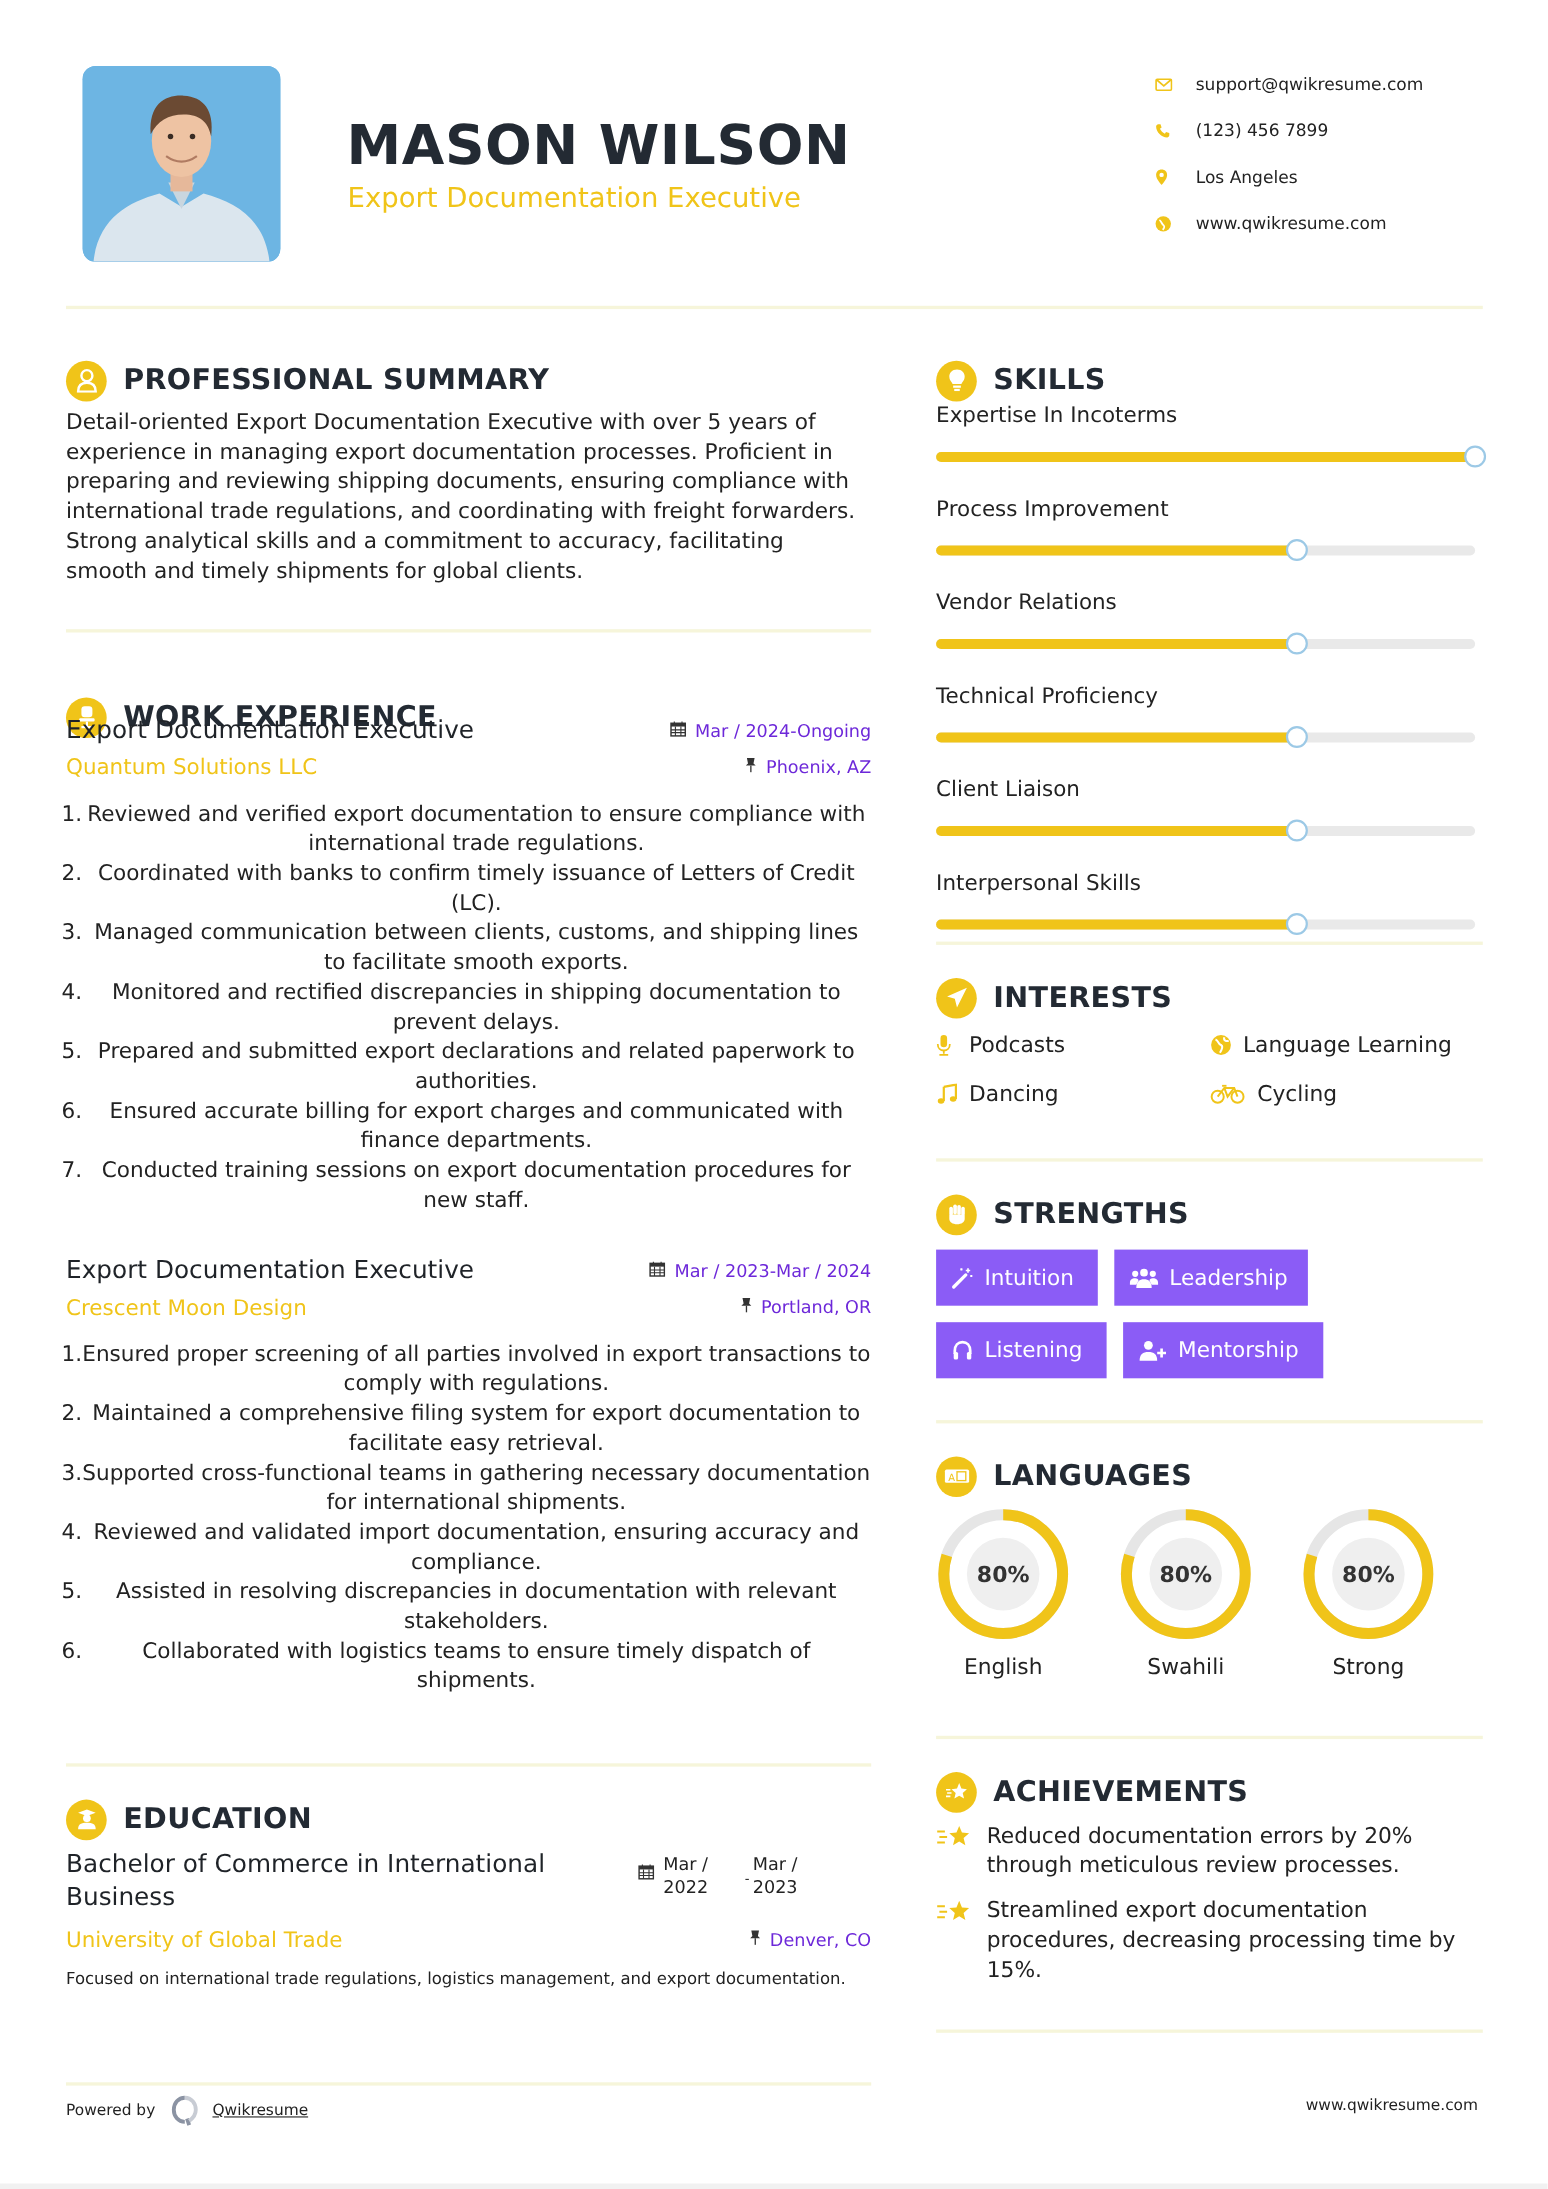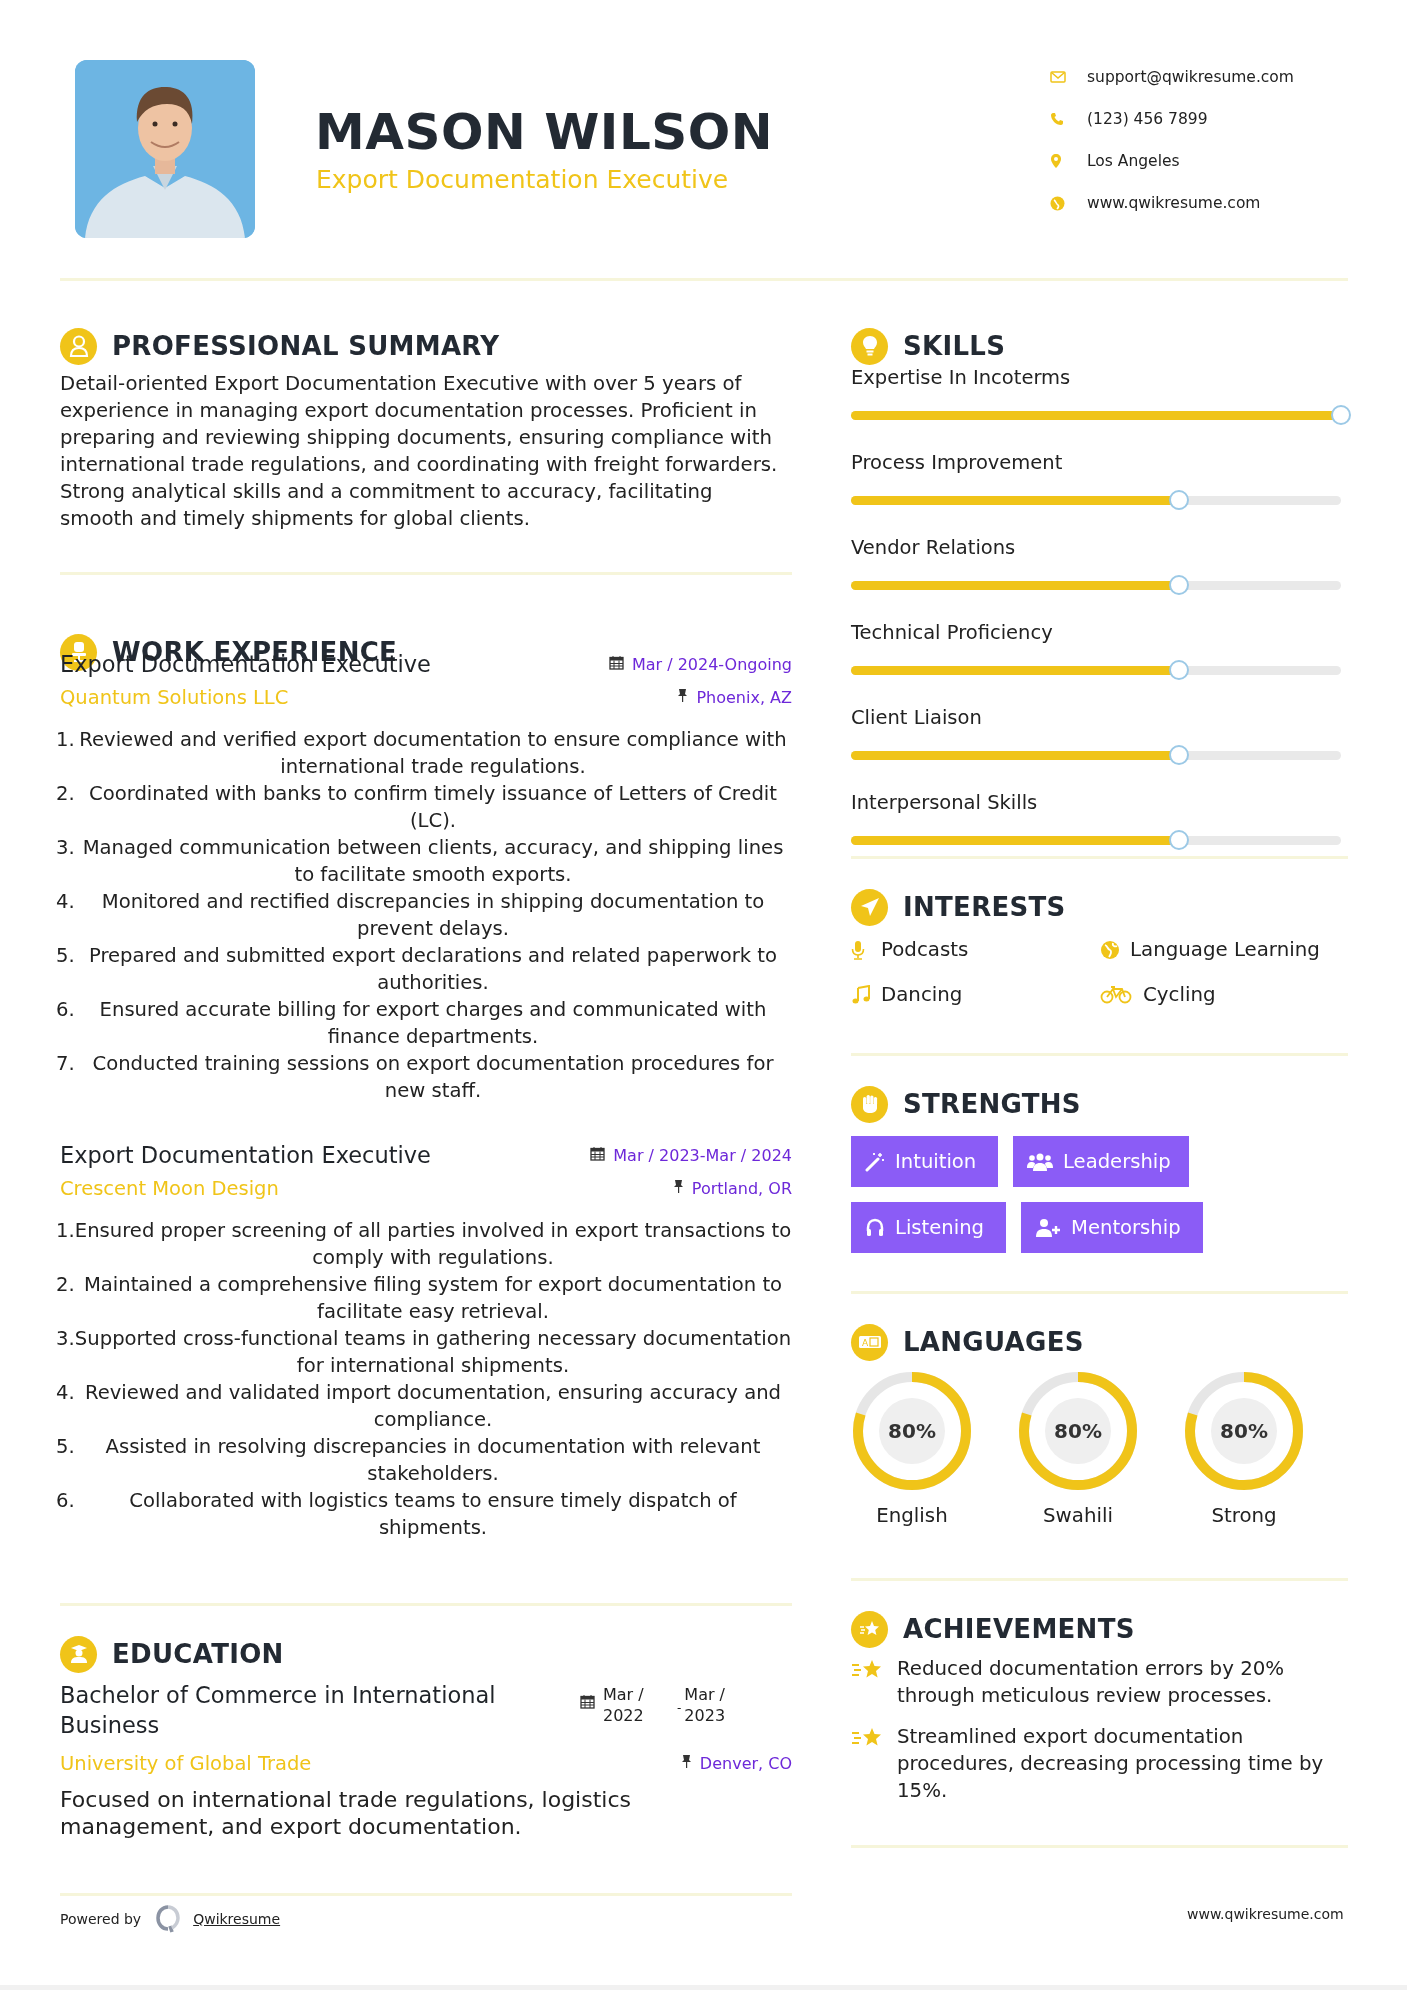--- a/index.html
+++ b/index.html
@@ -15,21 +15,21 @@
   .contact { left: 1050px; top: 56px; width: 300px; }
   .contact-row { display: flex; align-items: center; height: 42px; font-size: 15.5px; color: #222; }
   .contact-row .ic { width: 37px; display: flex; align-items: center; }
 
   .divider { height: 3px; background: #f6f5da; }
 
   
   .sec-head { display: flex; align-items: center; height: 40px; }
   .sec-icon { width: 37px; height: 37px; border-radius: 50%; background: #f0c419; display: flex; align-items: center; justify-content: center; margin-right: 15px; flex: none; }
   .sec-title { font-size: 26px; font-weight: bold; color: #232a33; letter-spacing: 0.3px; }
-  .body-text { font-size: 22px; line-height: 27px; color: #222; }
+  .body-text { font-size: 15px; line-height: 27px; color: #222; }
 
   .job-title { font-size: 22.5px; color: #1f2328; }
   .company { font-size: 19.5px; color: #f0c419; }
   .meta { font-size: 16px; color: #6d28d9; display: flex; align-items: flex-start; justify-content: flex-end; white-space: nowrap; }
   .meta .mi { margin-right: 8px; display: inline-flex; }
   ol.duties { list-style: none; }
   ol.duties li { display: flex; font-size: 19.6px; line-height: 27px; color: #222; }
   ol.duties li .num { width: 18px; flex: none; text-align: right; margin-right: 0; }
   ol.duties li .txt { padding-left: 0; text-align: center; }
 
@@ -179,21 +179,21 @@
     <li>
         <span class="num">1.</span>
         <span class="txt">Reviewed and verified export documentation to ensure compliance with international trade regulations.</span>
       </li>
     <li>
         <span class="num">2.</span>
         <span class="txt">Coordinated with banks to confirm timely issuance of Letters of Credit (LC).</span>
       </li>
     <li>
         <span class="num">3.</span>
-        <span class="txt">Managed communication between clients, accuracy, and shipping lines to facilitate smooth exports.</span>
+        <span class="txt">Managed communication between clients, customs, and shipping lines to facilitate smooth exports.</span>
       </li>
     <li>
         <span class="num">4.</span>
         <span class="txt">Monitored and rectified discrepancies in shipping documentation to prevent delays.</span>
       </li>
     <li>
         <span class="num">5.</span>
         <span class="txt">Prepared and submitted export declarations and related paperwork to authorities.</span>
       </li>
     <li>

